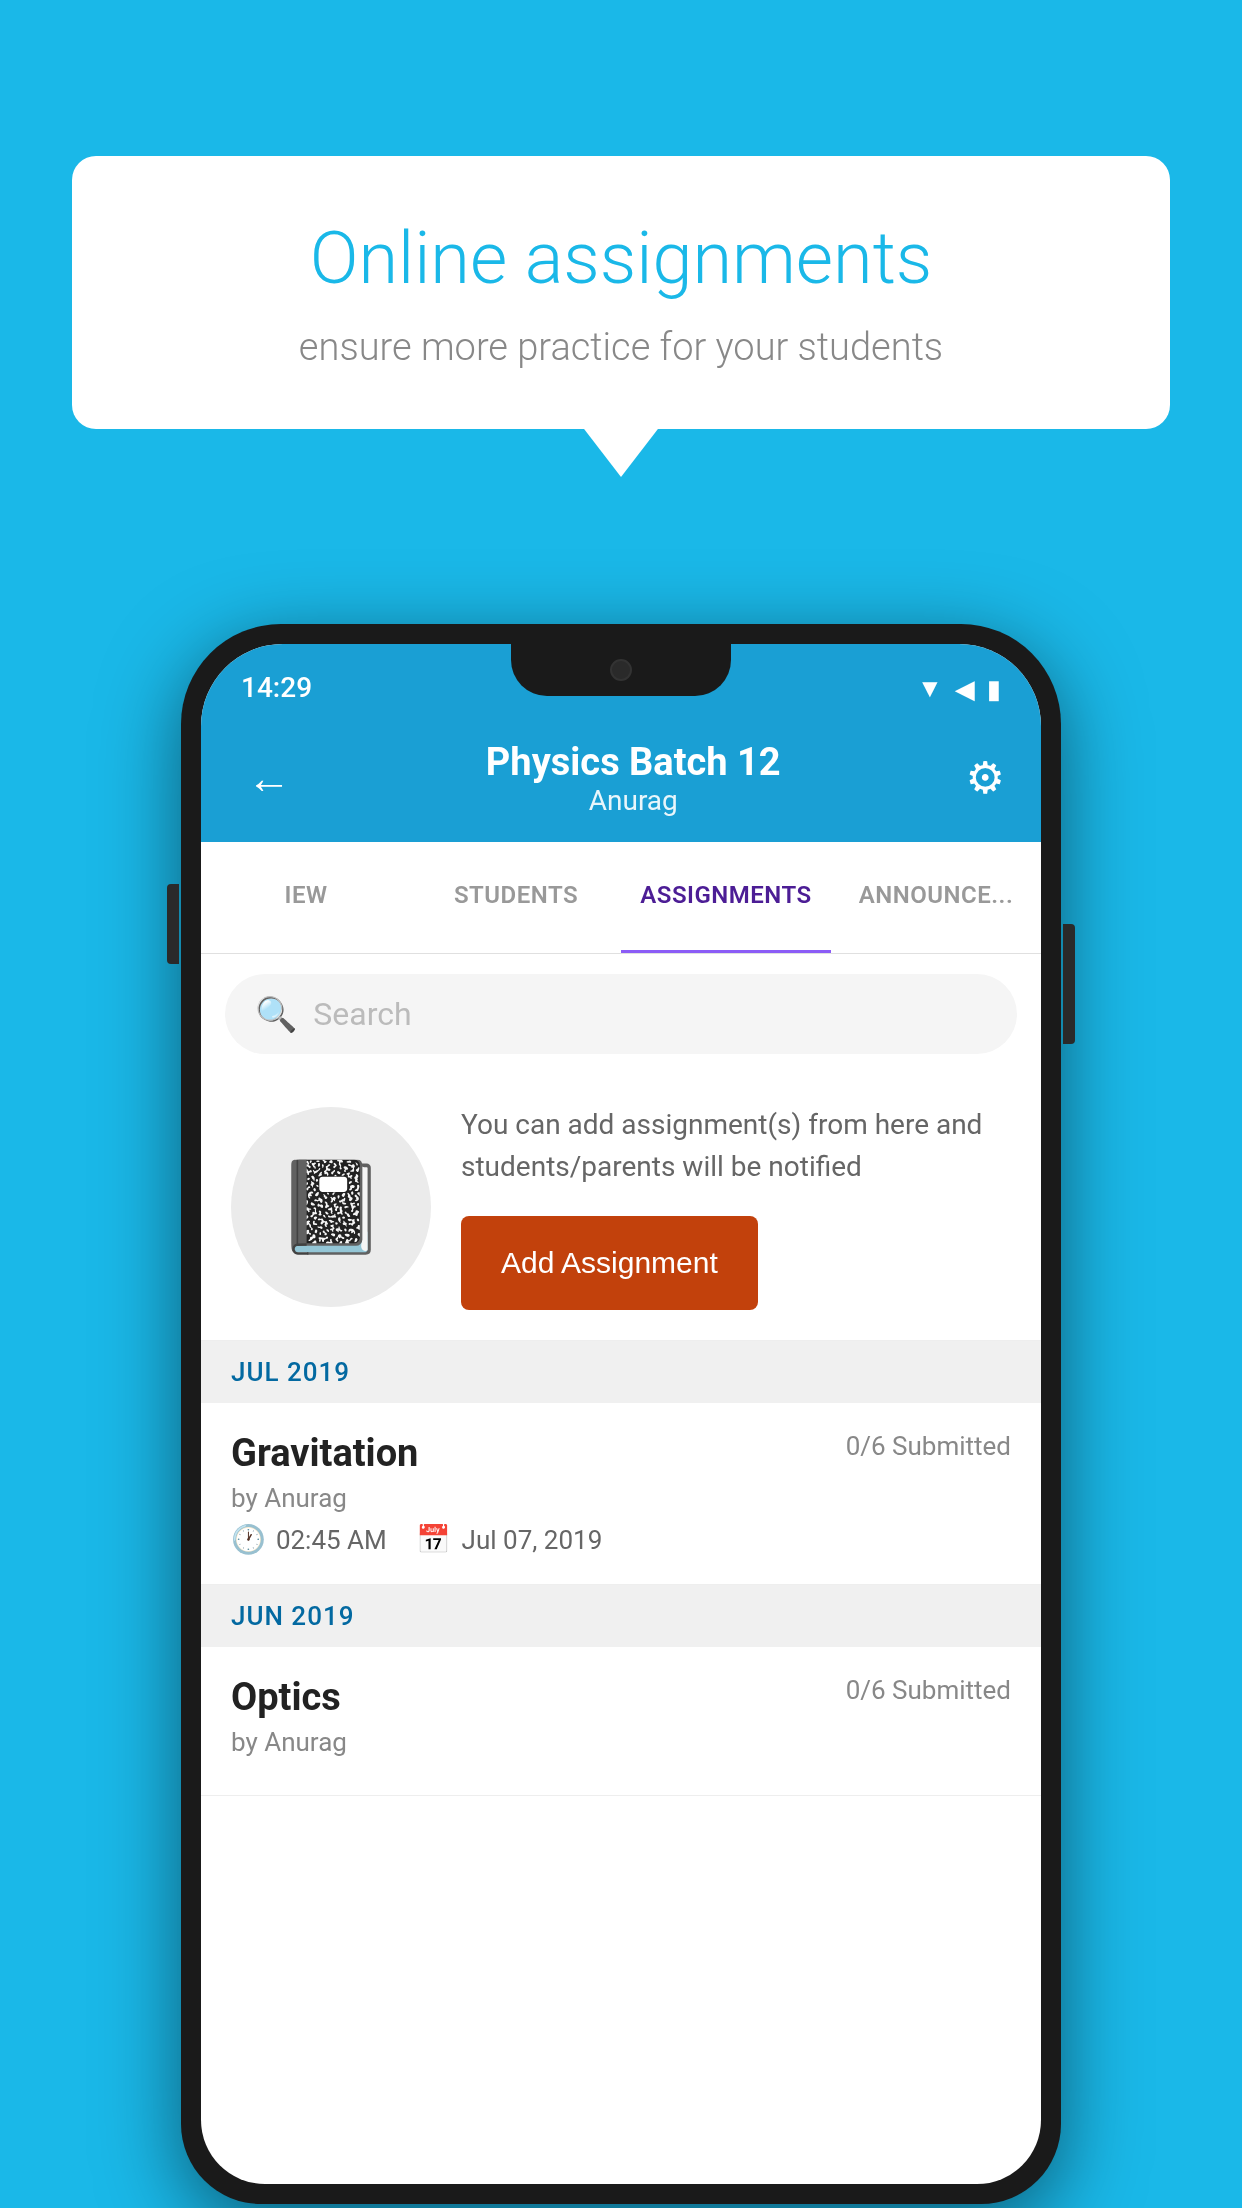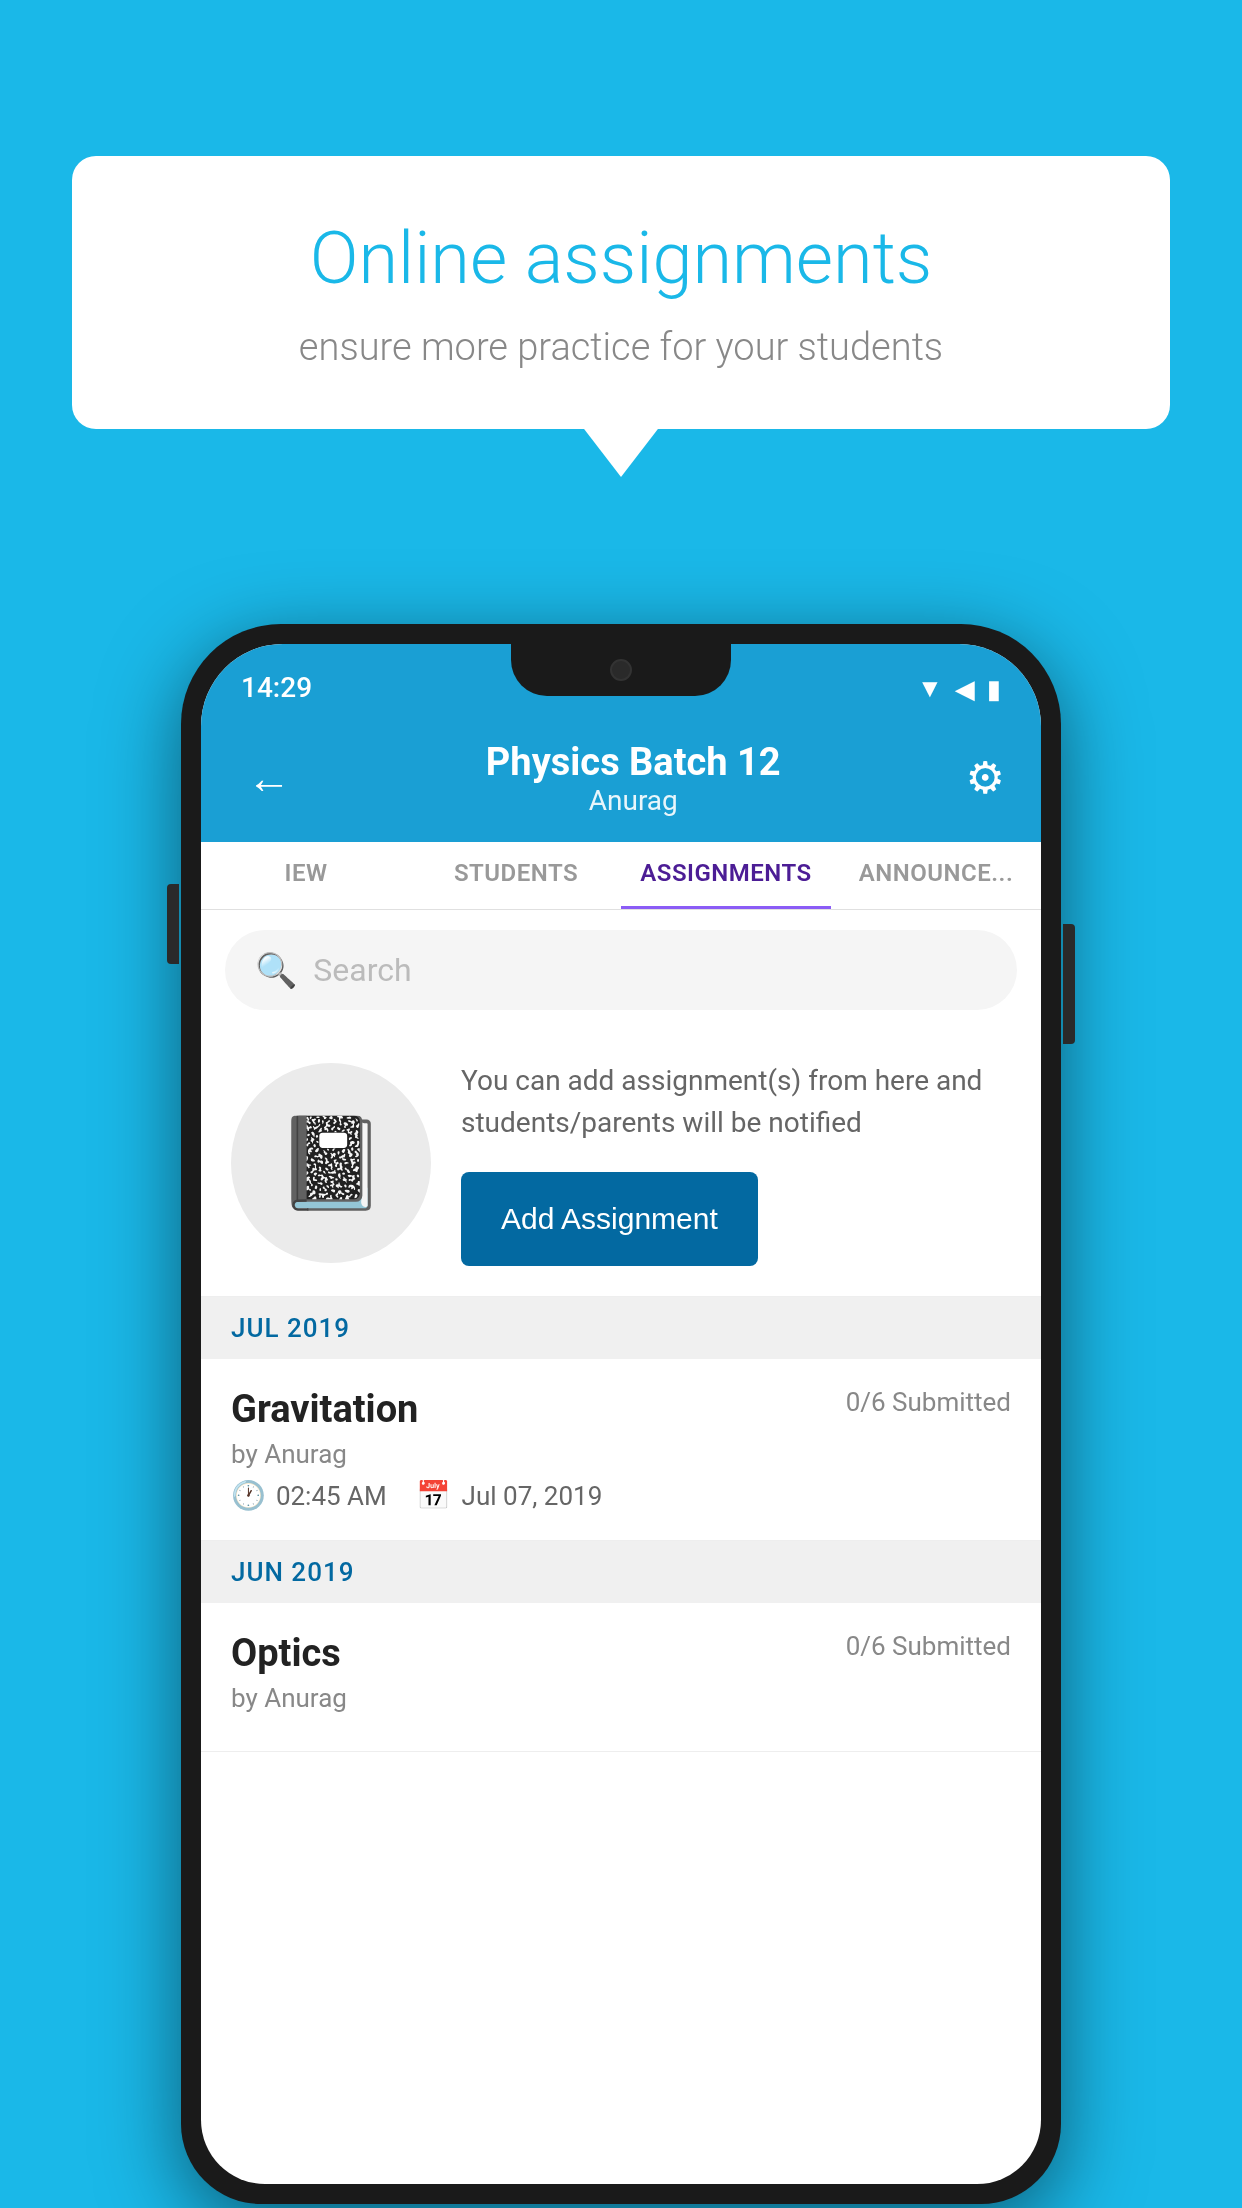--- a/index.html
+++ b/index.html
@@ -165,21 +165,21 @@
     }
 
     .settings-btn {
       color: white;
       font-size: 44px;
       cursor: pointer;
     }
 
     
     .tabs-bar {
-      height: 68px;
+      height: 112px;
       background: white;
       display: flex;
       align-items: stretch;
       border-bottom: 1px solid #e0e0e0;
       overflow: hidden;
     }
 
     .tab-item {
       flex: 1;
       display: flex;
@@ -255,21 +255,21 @@
     }
 
     .info-description {
       font-size: 28px;
       color: #666;
       line-height: 1.5;
       margin-bottom: 28px;
     }
 
     .add-assignment-btn {
-      background: #0369a1;
+      background: #c2410c;
       color: white;
       border: none;
       border-radius: 8px;
       padding: 30px 40px;
       font-size: 30px;
       font-weight: 500;
       cursor: pointer;
     }
 
     

